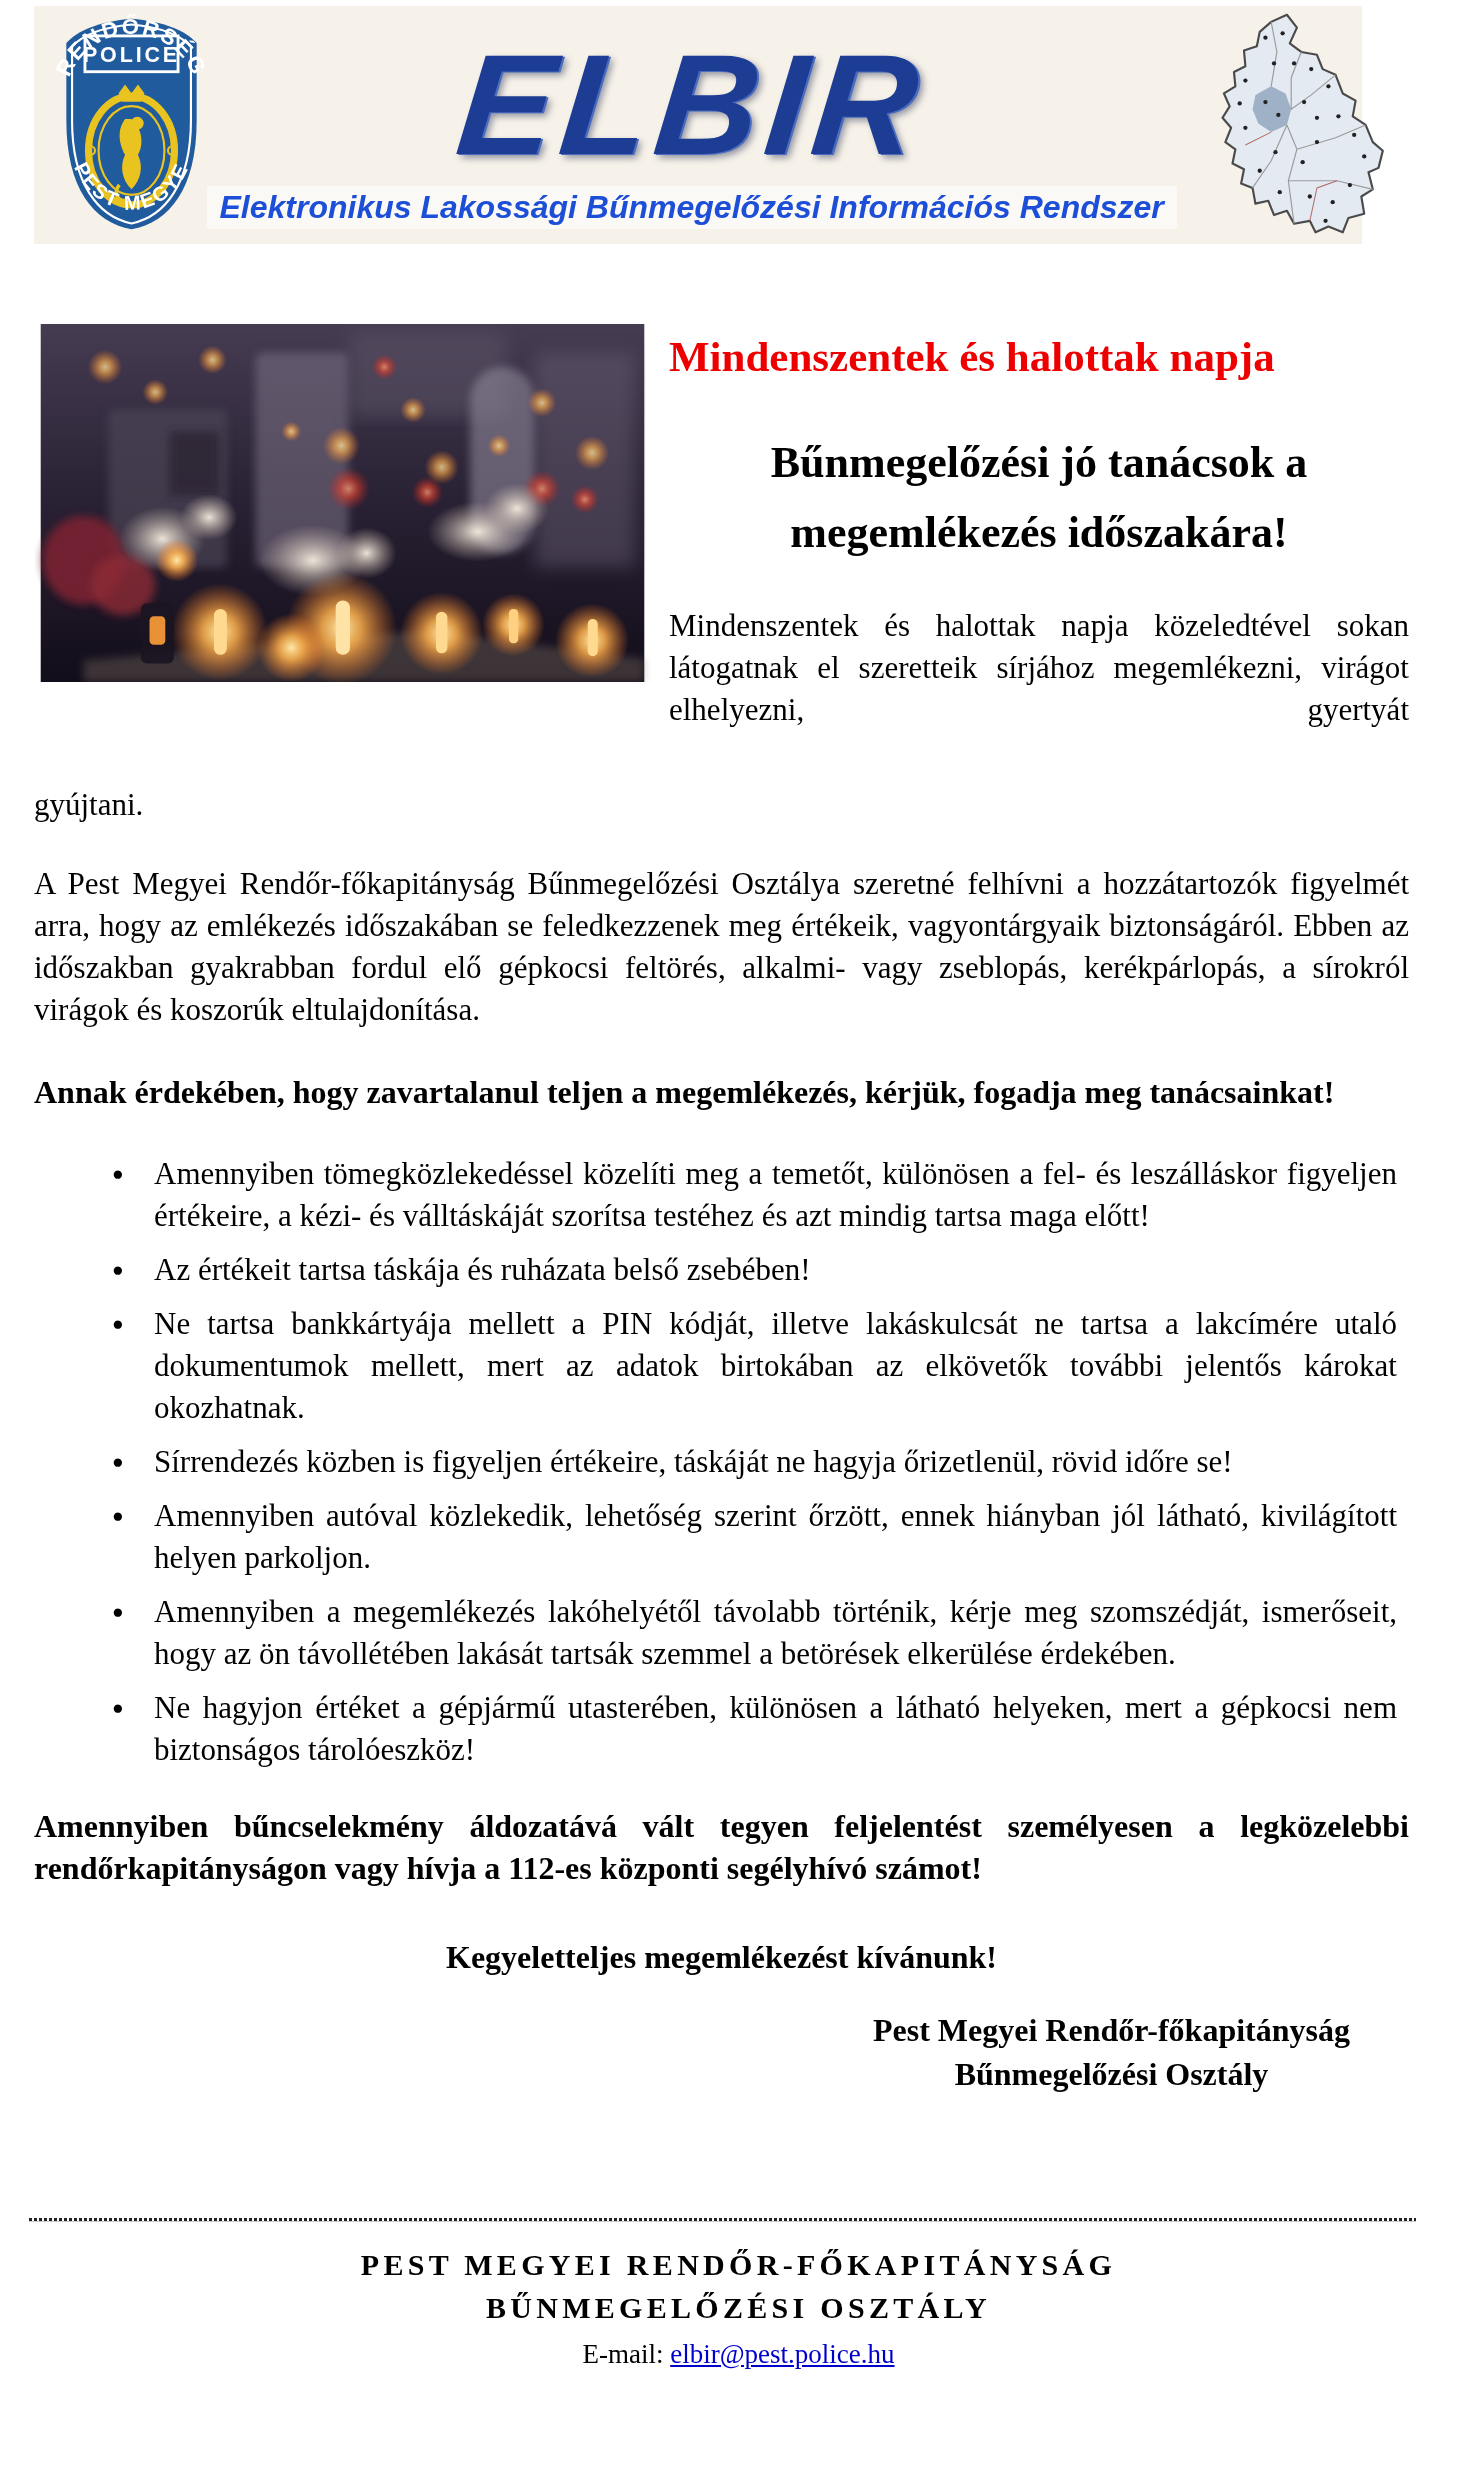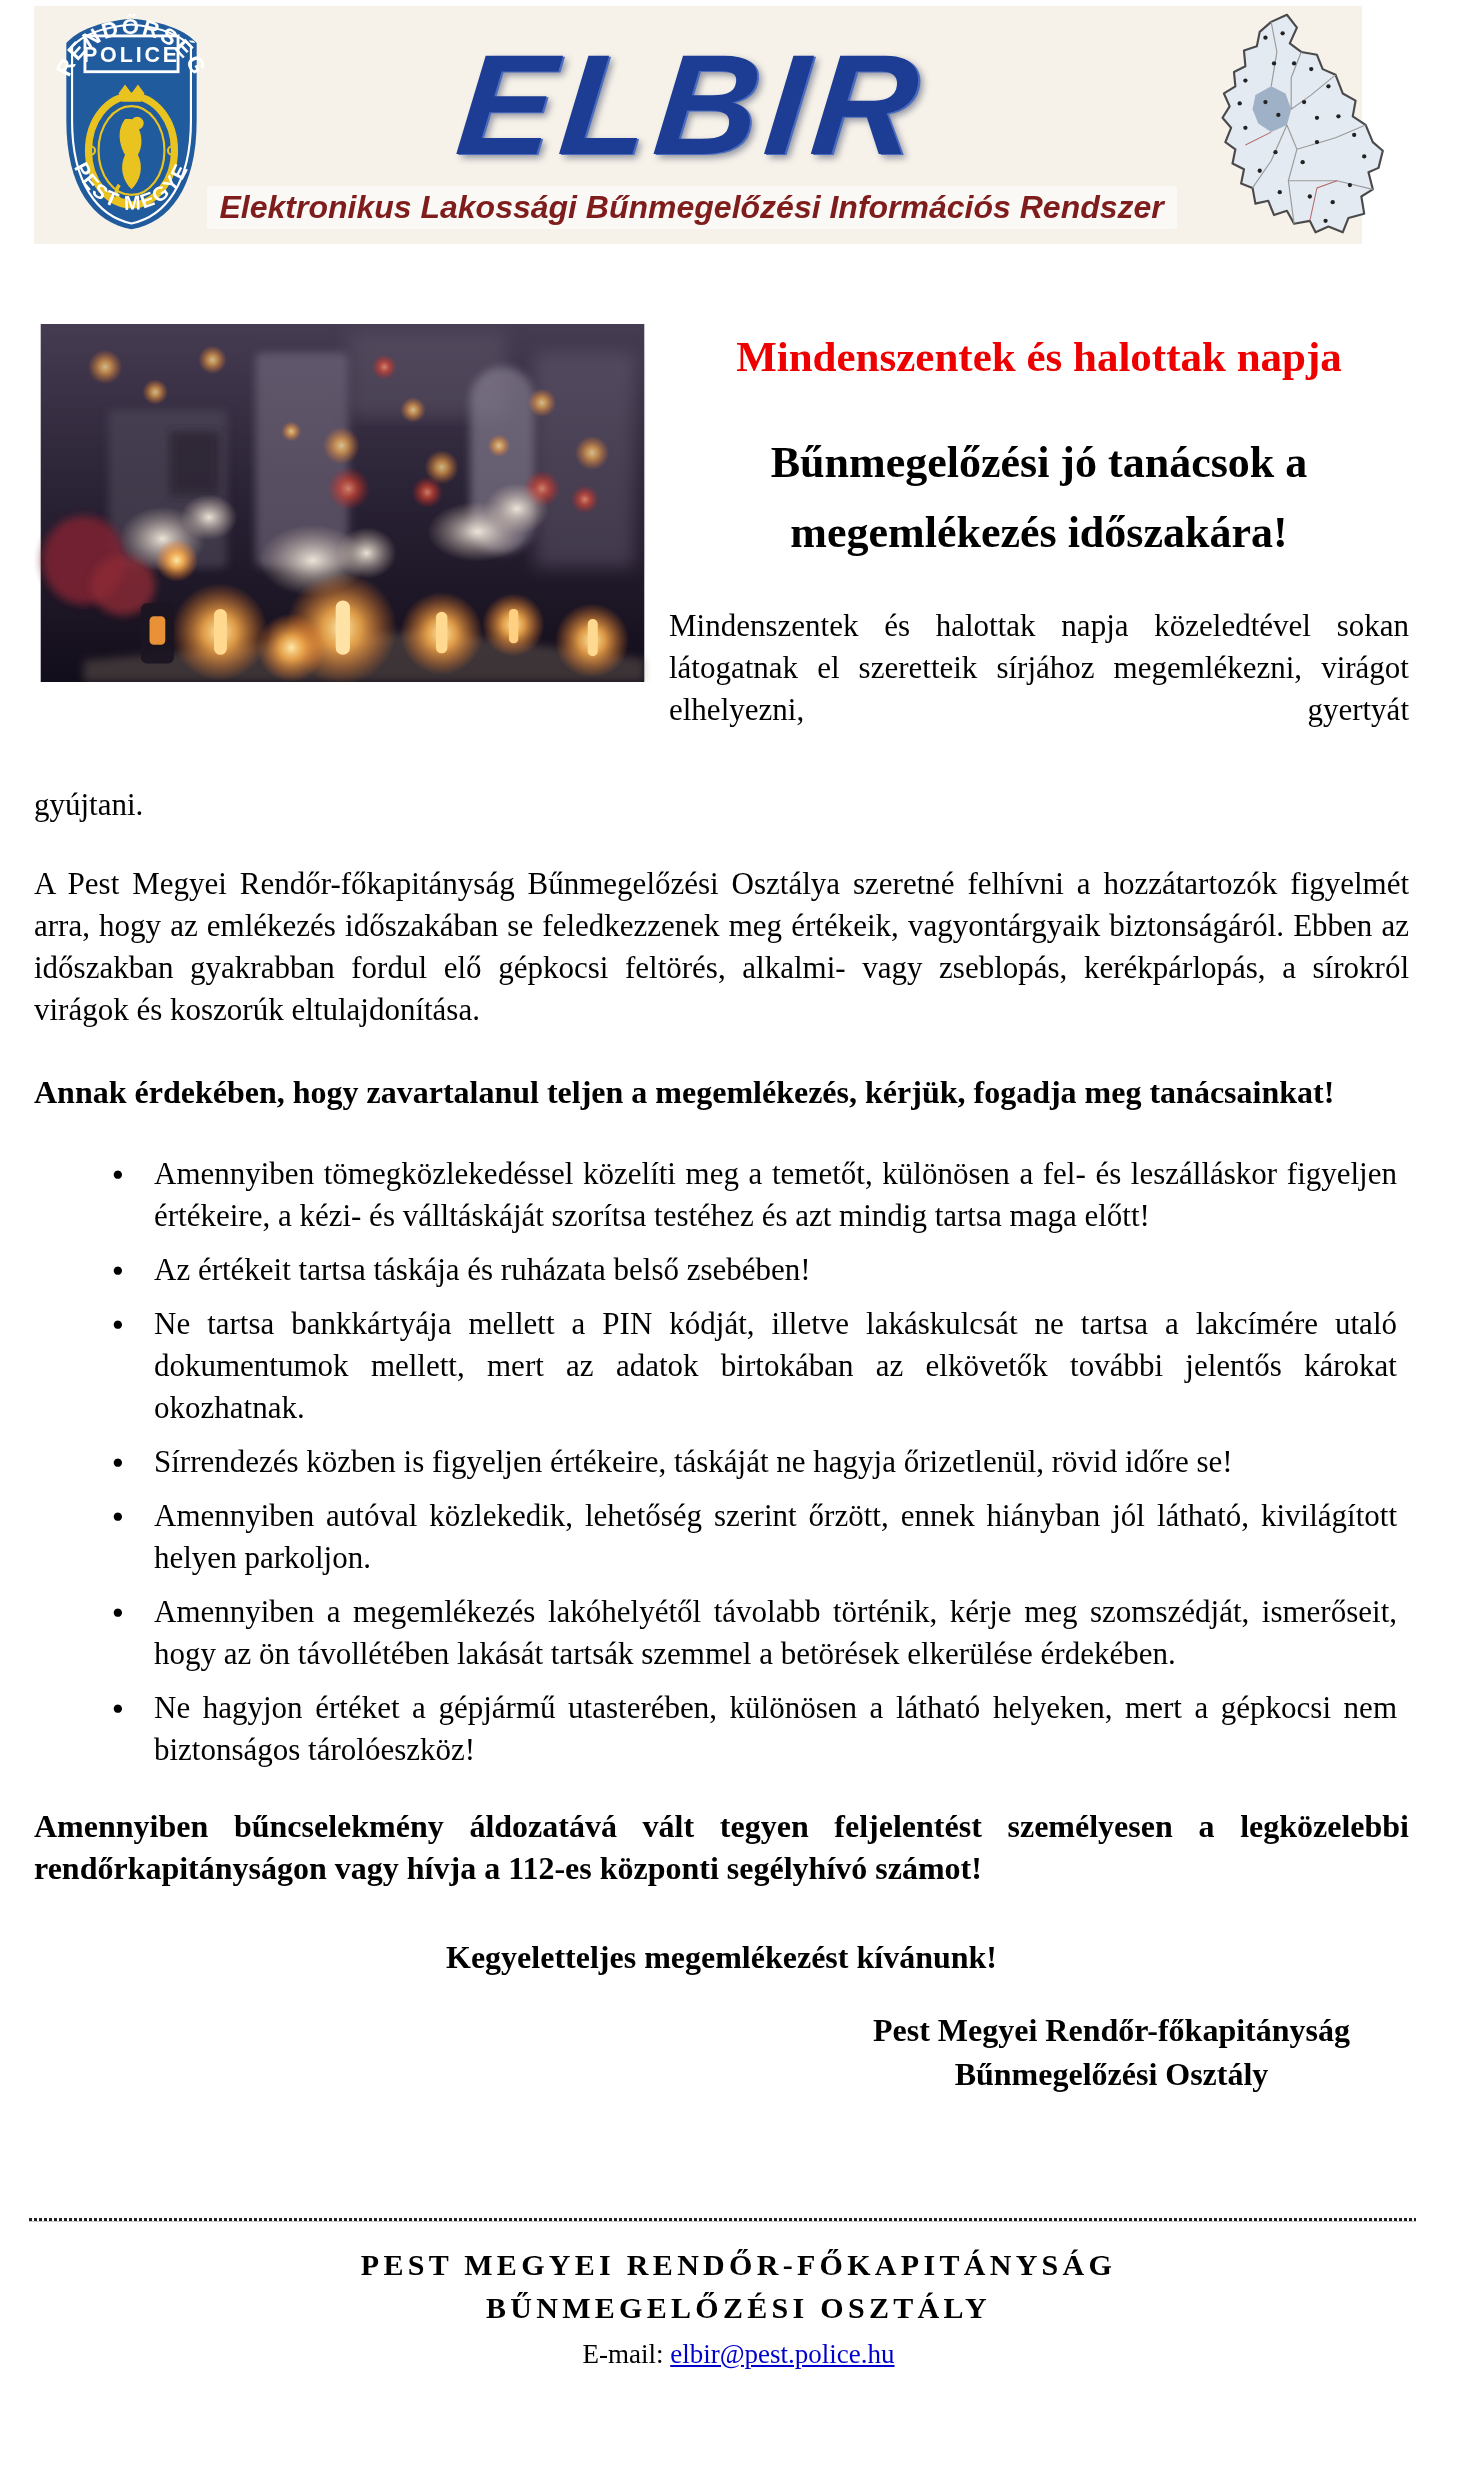--- a/index.html
+++ b/index.html
@@ -10,29 +10,29 @@
   
   .header{margin:5.7px 0 0 34px;width:1328px;height:238px;background:#f7f2e9;
           display:flex;align-items:center;justify-content:space-between;padding:0;box-sizing:border-box;}
   .badge-wrap{flex:0 0 auto;margin-left:21.5px;}
   .logo-block{flex:1 1 auto;display:flex;flex-direction:column;align-items:center;justify-content:center;padding-top:13px;}
   .elbir{font-family:"Liberation Sans", sans-serif;font-weight:bold;font-style:italic;
          font-size:143px;line-height:143px;letter-spacing:7.2px;color:#1d3c94;
          transform:skewX(-6deg);
          text-shadow:2.2px 1.4px 0 #4a6cc0, 5px 4.3px 7.2px rgba(20,30,70,.45);}
   .elbir-sub{margin-top:10px;font-family:"Liberation Sans", sans-serif;font-weight:bold;font-style:italic;
-             font-size:32px;color:#7f1d1d;background:rgba(255,255,255,.55);
+             font-size:32px;color:#1d4ed8;background:rgba(255,255,255,.55);
              padding:2.9px 13px;border-radius:2.9px;white-space:nowrap;}
   .map-wrap{flex:0 0 auto;margin-right:10px;}
 
   
   .intro{display:flex;margin-top:80px;}
   .photo{flex:0 0 auto;display:block;width:617px;height:358px;}
   .intro-right{flex:1 1 auto;margin-left:18px;width:738px;box-sizing:border-box;padding-top:8.6px;}
-  .doc-title{font-size:43px;font-weight:bold;color:#ee0000;text-align:center;white-space:nowrap;margin:0;}
+  .doc-title{font-size:43px;font-weight:bold;color:#ee0000;text-align:left;white-space:nowrap;margin:0;}
   .doc-subtitle{font-size:44px;font-weight:bold;text-align:center;line-height:70px;margin:47px auto 0 auto;max-width:674px;}
   .lead{margin-top:37px;font-size:31px;line-height:42px;text-align:justify;text-align-last:justify;}
 
   
   .cont-line{margin-top:21.5px;font-size:31px;line-height:42px;}
   .para{margin-top:37px;font-size:31px;line-height:42px;text-align:justify;}
   .callout{margin-top:40px;font-size:32px;line-height:42px;font-weight:bold;text-align:justify;}
   ul.tips{margin:40px 0 0 0;padding:0 0 0 108px;list-style:none;}
   ul.tips li{position:relative;font-size:31px;line-height:42px;text-align:justify;margin:12px;}
   ul.tips li::before{content:"●";position:absolute;left:-42px;top:0;font-size:19.4px;line-height:42px;}

